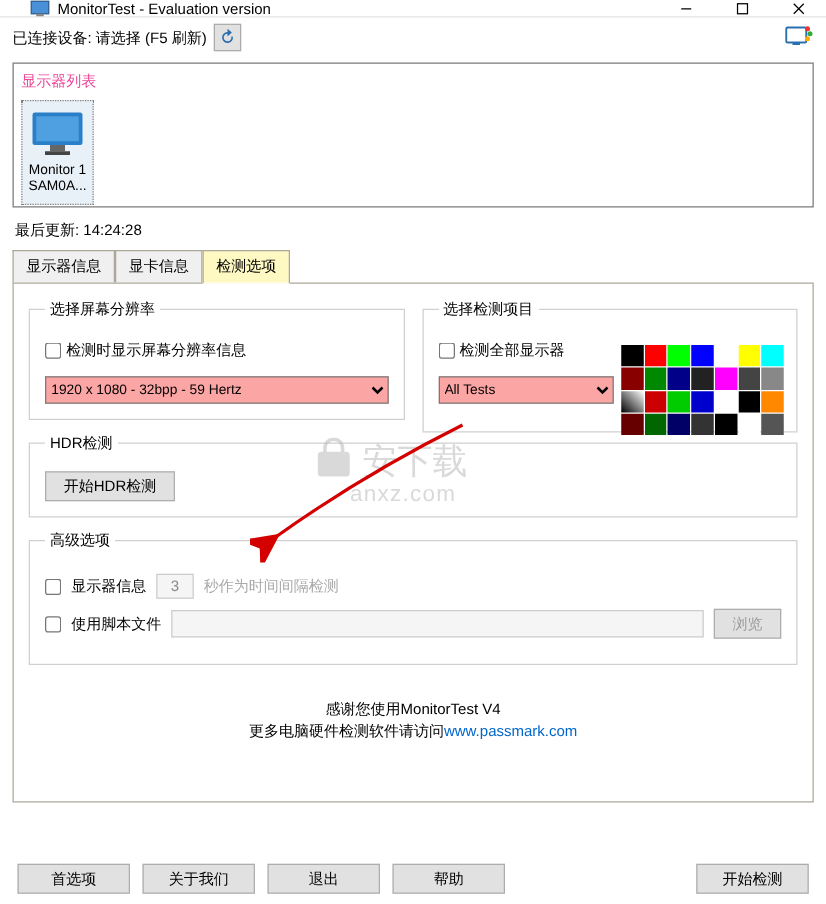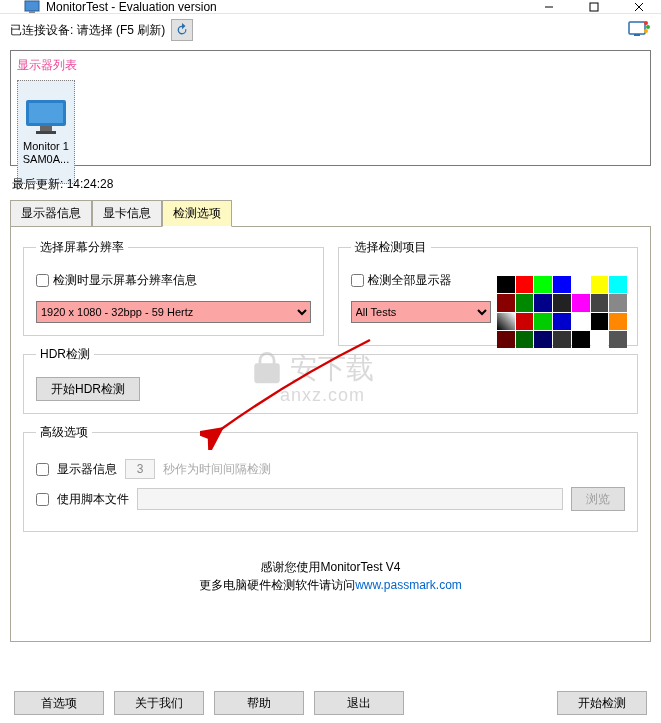--- a/index.html
+++ b/index.html
@@ -10,21 +10,21 @@
 .titlebar-text { flex: 1; font-size: 12px; }
 .winbtn { width: 45px; height: 30px; display: flex; align-items: center; justify-content: center; }
 
 .toolbar { height: 32px; display: flex; align-items: center; padding: 0 10px; gap: 6px; }
 .toolbar-text { font-size: 12px; }
 .refresh-btn { width: 22px; height: 22px; border: 1px solid #adadad; background: #e1e1e1; display: flex; align-items: center; justify-content: center; cursor: pointer; }
 .brand-icon { margin-left: auto; width: 24px; height: 22px; }
 
 .monitor-list { margin: 4px 10px; border: 1px solid #7a7a7a; padding: 6px; height: 116px; }
 .monitor-list-title { color: #ec4899; font-size: 12px; margin-bottom: 6px; }
-.monitor-item { display: inline-flex; flex-direction: column; align-items: center; padding: 17px 4px; border: 1px solid transparent; cursor: pointer; }
+.monitor-item { display: inline-flex; flex-direction: column; align-items: center; padding: 7px 4px; border: 1px solid transparent; cursor: pointer; }
 .monitor-item.selected { border: 1px dotted #808080; background: #e8f0f8; }
 .monitor-icon { width: 48px; height: 40px; }
 .monitor-label { text-align: center; font-size: 11px; line-height: 1.2; margin-top: 2px; }
 
 .status-line { padding: 6px 12px; font-size: 12px; }
 
 .tabs { margin: 0 10px; }
 .tab-strip { display: flex; }
 .tab { padding: 4px 10px; border: 1px solid #aca899; border-bottom: none; background: #f0f0f0; font-size: 12px; cursor: pointer; margin-right: 0; position: relative; top: 1px; }
 .tab.active { background: #fef9c3; border-bottom: 1px solid #fff; z-index: 2; }
@@ -55,21 +55,21 @@
 .path-box { flex: 1; height: 22px; border: 1px solid #ccc; background: #f5f5f5; }
 
 .footer-msg { text-align: center; font-size: 12px; line-height: 1.5; margin-top: 26px; }
 .footer-link { color: #0066cc; }
 
 .bottom-bar { position: absolute; bottom: 8px; left: 0; right: 0; display: flex; gap: 10px; padding: 0 14px; }
 .bottom-bar button { width: 90px; }
 .bottom-bar .spacer { flex: 1; }
 
 .arrow-overlay { position: absolute; left: 200px; top: 330px; pointer-events: none; z-index: 10; }
-.watermark { position: absolute; left: 250px; top: 350px; color: #bbb; font-size: 28px; opacity: 0.55; pointer-events: none; z-index: 5; display:flex; align-items:center; gap:6px;}
+.watermark { position: absolute; left: 250px; top: 350px; color: #bbb; font-size: 28px; opacity: 0.55; pointer-events: none; z-index: 5; display:flex; gap:6px;}
 .watermark2 { position: absolute; left: 280px; top: 385px; color: #bbb; font-size: 18px; opacity: 0.55; pointer-events: none; z-index: 5; letter-spacing:1px;}
 </style>
 </head>
 <body>
 
 <div class="titlebar">
   <span class="titlebar-icon">
     <svg viewBox="0 0 16 16">
         <rect x="1" y="2" width="14" height="10" fill="#4a90d9" stroke="#2a5a8a"></rect>
         <rect x="5" y="12" width="6" height="2" fill="#888"></rect>
@@ -224,22 +224,22 @@
         <span>更多电脑硬件检测软件请访问</span><span class="footer-link">www.passmark.com</span>
       </div>
     </div>
 
   </div>
 </div>
 
 <div class="bottom-bar">
   <button class="std">首选项</button>
   <button class="std">关于我们</button>
+  <button class="std">退出</button>
   <button class="std">帮助</button>
-  <button class="std">退出</button>
   <div class="spacer"></div>
   <button class="std">开始检测</button>
 </div>
 
 <svg class="arrow-overlay" width="180" height="120">
   <defs>
       <marker id="ah" markerWidth="12" markerHeight="12" refX="2" refY="6" orient="auto">
         <path d="M12 0 L0 6 L12 12 L8 6 z" fill="#d40000"></path>
       </marker>
     </defs>

